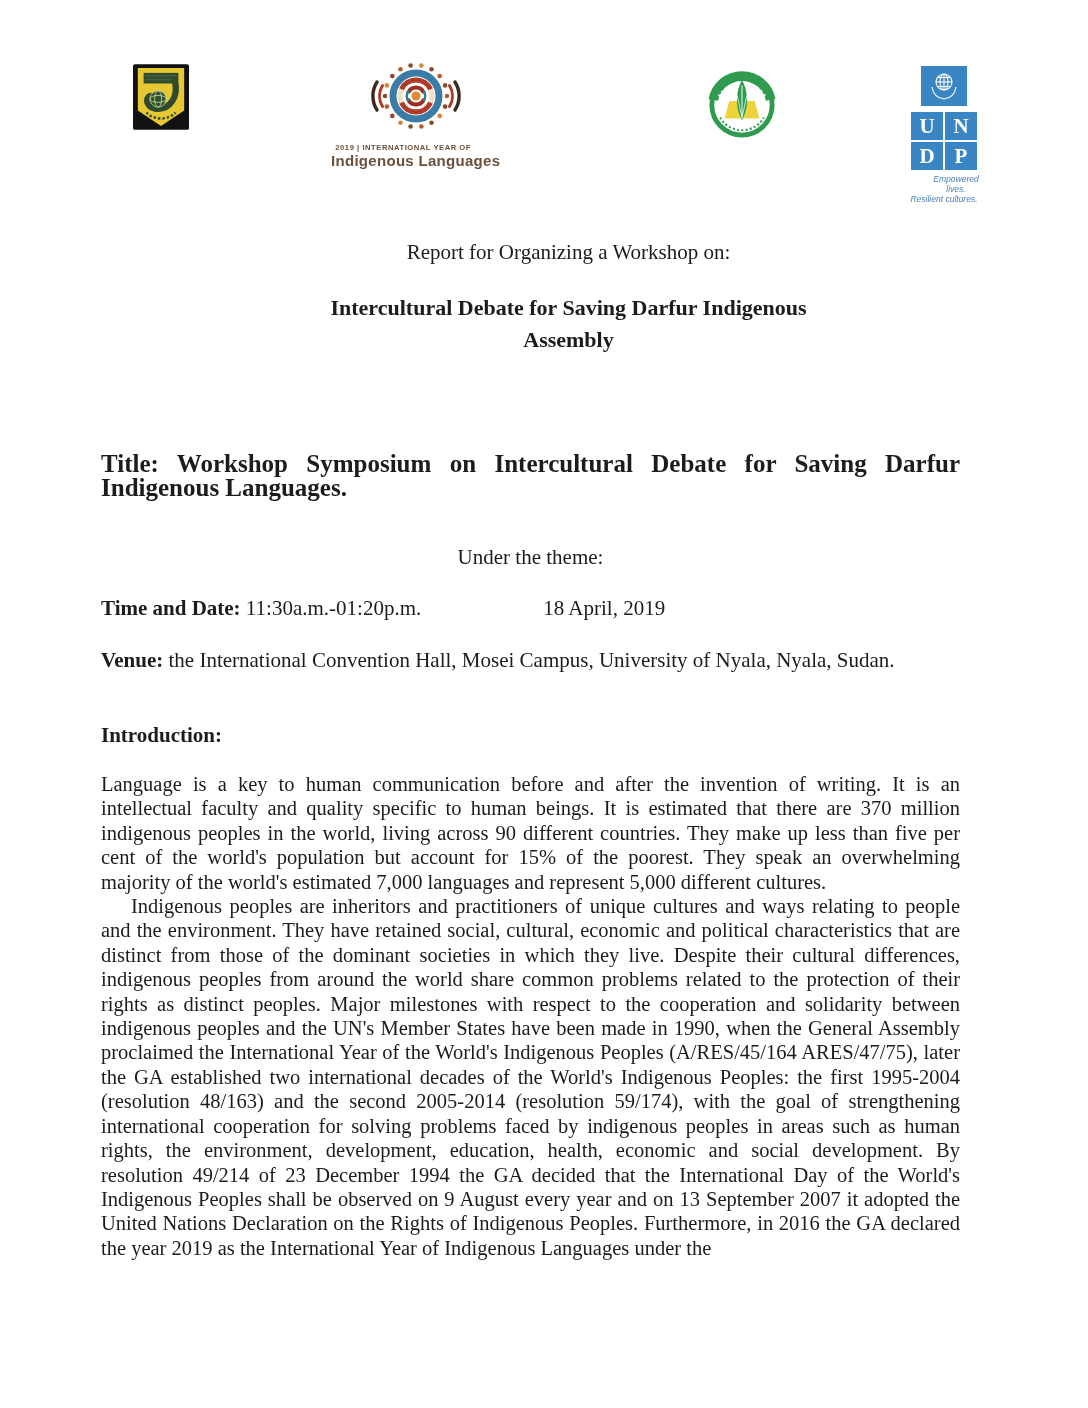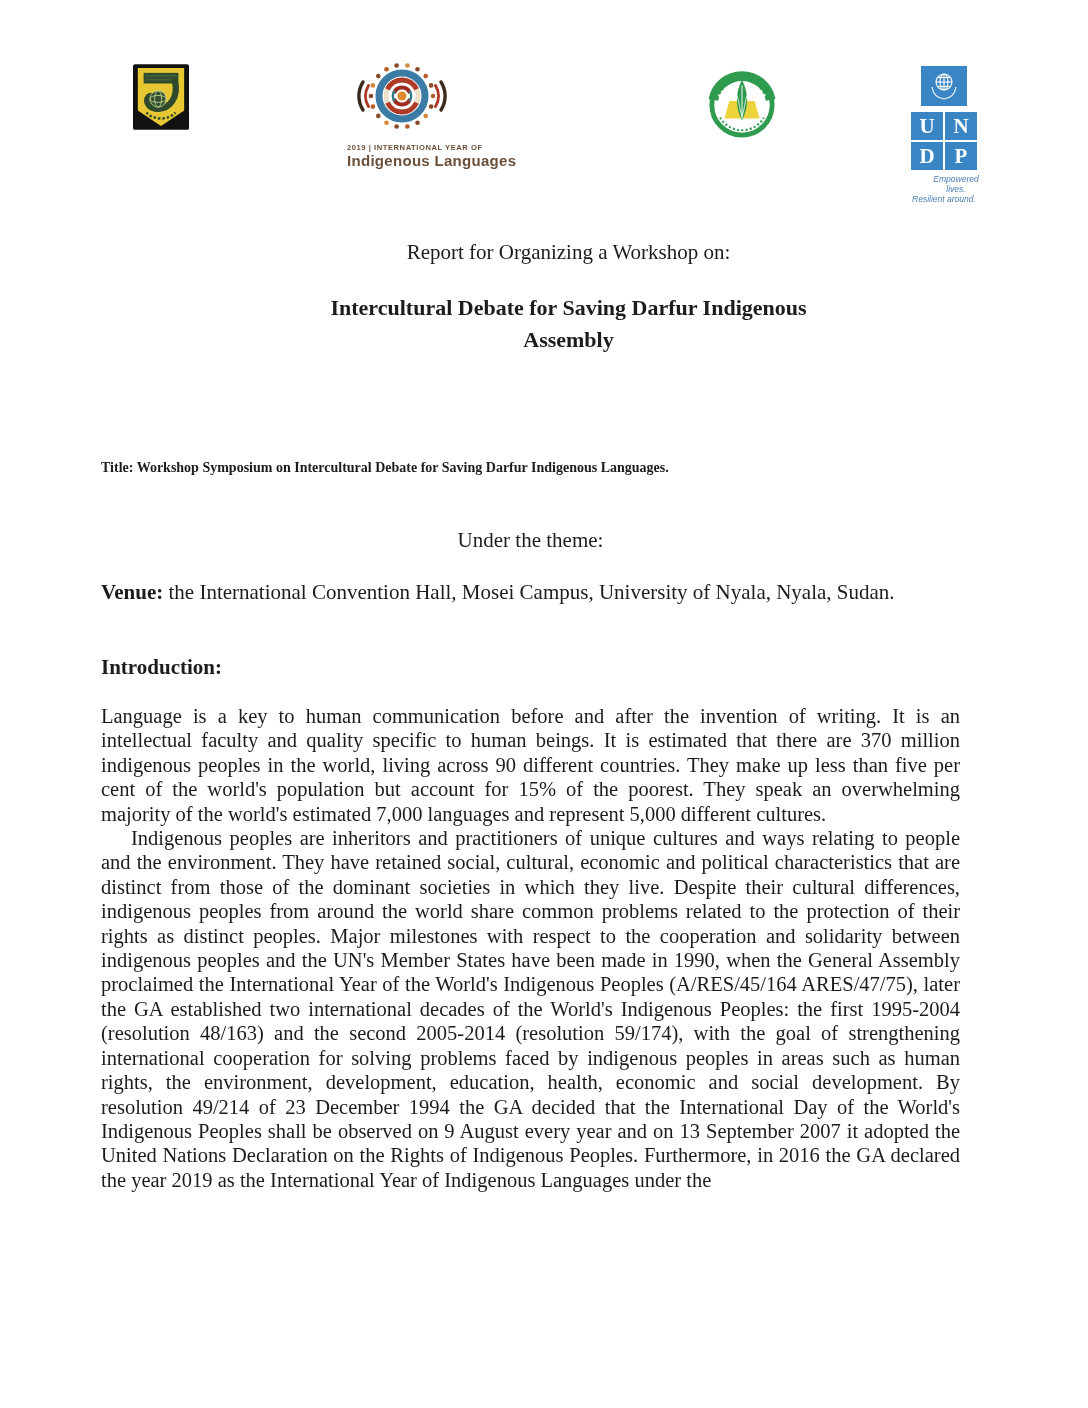--- a/index.html
+++ b/index.html
@@ -5,21 +5,21 @@
   html,body { margin:0; padding:0; background:#888; }
   .page {
     width:1088px; height:1408px; background:#ffffff; margin:0 auto;
     position:relative; overflow:hidden;
     font-family:"Liberation Serif", serif; color:#1c1c1c;
   }
   
   .logos { position:relative; height:112px; margin:58px 128px 0 127px; }
   .logo { position:absolute; }
   .logo-uni   { left:6px;   top:6px; }
-  .logo-iyil  { left:220px; top:2px; width:140px; text-align:left; }
+  .logo-iyil  { left:204px; top:2px; width:140px; text-align:right; }
   .logo-darfur{ left:580px; top:12px; }
   .logo-undp  { left:778px; top:8px;  width:78px; text-align:center; }
   .iyil-line1 { font:bold 7.6px "Liberation Sans",sans-serif; letter-spacing:.55px;
                 color:#6b503c; margin-top:1px; white-space:nowrap; }
   .iyil-line2 { font:bold 15px "Liberation Sans",sans-serif; color:#6b503c;
                 letter-spacing:.3px; white-space:nowrap; }
   .undp-grid { display:grid; grid-template-columns:32px 32px; gap:2px;
                width:66px; margin:2px auto 0; }
   .undp-cell { height:28px; background:#3a86c4; color:#fff; display:flex;
                align-items:center; justify-content:center;
@@ -27,22 +27,22 @@
   .undp-tag  { font:italic 8.5px "Liberation Sans",sans-serif; color:#4a7fb5;
                line-height:10px; }
   .undp-tag.first { margin-top:4px;margin-left:24px; }
   
   main { margin:0 128px 0 101px; }
   main p, main h1, main h2 { margin:0; }
   .report-line { margin-top:70px; text-align:center; padding-left:76px;
                  font-size:21px; }
   .main-title  { margin-top:27px; text-align:center; padding-left:76px;
                  font-size:22px; font-weight:bold; line-height:32px; }
-  .title-para  { margin-top:96px; font-size:14px; font-weight:bold;
-                 line-height:31px; text-align:justify; }
+  .title-para  { margin-top:96px; font-size:25px; font-weight:bold;
+                 line-height:24px; text-align:justify; }
   .theme-heading { margin-top:45px; text-align:center; font-size:21px; }
   .quote { margin-top:28px; font-size:20.5px; white-space:nowrap; }
   .quote .it { font-style:italic; }
   .quote .bd { font-weight:bold; }
   .time-date { margin-top:26px; font-size:21px; }
   .date-val  { margin-left:122px; }
   .venue-line { margin-top:27px; font-size:21px; }
   .intro-heading { margin-top:50px; font-size:21px; font-weight:bold; }
   .body-para { font-size:20.5px; line-height:24.4px; text-align:justify; }
   .body-para.first  { margin-top:24px; }
@@ -139,35 +139,36 @@
           <path d="M11,21 C12,28 16,32 23,33 C30,32 34,28 35,21"></path>
         </g>
       </svg>
       <div class="undp-grid">
         <div class="undp-cell">U</div>
         <div class="undp-cell">N</div>
         <div class="undp-cell">D</div>
         <div class="undp-cell">P</div>
       </div>
       <div class="undp-tag first">Empowered lives.</div>
-      <div class="undp-tag">Resilient around.</div>
+      <div class="undp-tag">Resilient cultures.</div>
     </div>
   </header>
 
   <main>
 
     <p class="report-line">Report for Organizing a Workshop on:</p>
 
     <h1 class="main-title"><span>Intercultural Debate for Saving Darfur Indigenous</span><br><span>Assembly</span></h1>
 
     <p class="title-para"><strong>Title:</strong> <strong>Workshop Symposium on Intercultural Debate for Saving Darfur Indigenous Languages.</strong></p>
 
     <p class="theme-heading">Under the theme:</p>
 
 
+    <p class="time-date"><strong>Time and Date:</strong> <span>11:30a.m.-01:20p.m.</span><span class="date-val">18 April, 2019</span></p>
 
     <p class="venue-line"><strong>Venue:</strong> <span>the International Convention Hall, Mosei Campus, University of Nyala, Nyala, Sudan.</span></p>
 
     <h2 class="intro-heading">Introduction:</h2>
 
     <p class="body-para first">Language is a key to human communication before and after the invention of writing. It is an intellectual faculty and quality specific to human beings. It is estimated that there are 370 million indigenous peoples in the world, living across 90 different countries. They make up less than five per cent of the world's population but account for 15% of the poorest. They speak an overwhelming majority of the world's estimated 7,000 languages and represent 5,000 different cultures.</p>
 
     <p class="body-para second">Indigenous peoples are inheritors and practitioners of unique cultures and ways relating to people and the environment. They have retained social, cultural, economic and political characteristics that are distinct from those of the dominant societies in which they live. Despite their cultural differences, indigenous peoples from around the world share common problems related to the protection of their rights as distinct peoples. Major milestones with respect to the cooperation and solidarity between indigenous peoples and the UN's Member States have been made in 1990, when the General Assembly proclaimed the International Year of the World's Indigenous Peoples (A/RES/45/164 ARES/47/75), later the GA established two international decades of the World's Indigenous Peoples: the first 1995-2004 (resolution 48/163) and the second 2005-2014 (resolution 59/174), with the goal of strengthening international cooperation for solving problems faced by indigenous peoples in areas such as human rights, the environment, development, education, health, economic and social development. By resolution 49/214 of 23 December 1994 the GA decided that the International Day of the World's Indigenous Peoples shall be observed on 9 August every year and on 13 September 2007 it adopted the United Nations Declaration on the Rights of Indigenous Peoples. Furthermore, in 2016 the GA declared the year 2019 as the International Year of Indigenous Languages under the</p>
 
   </main>

